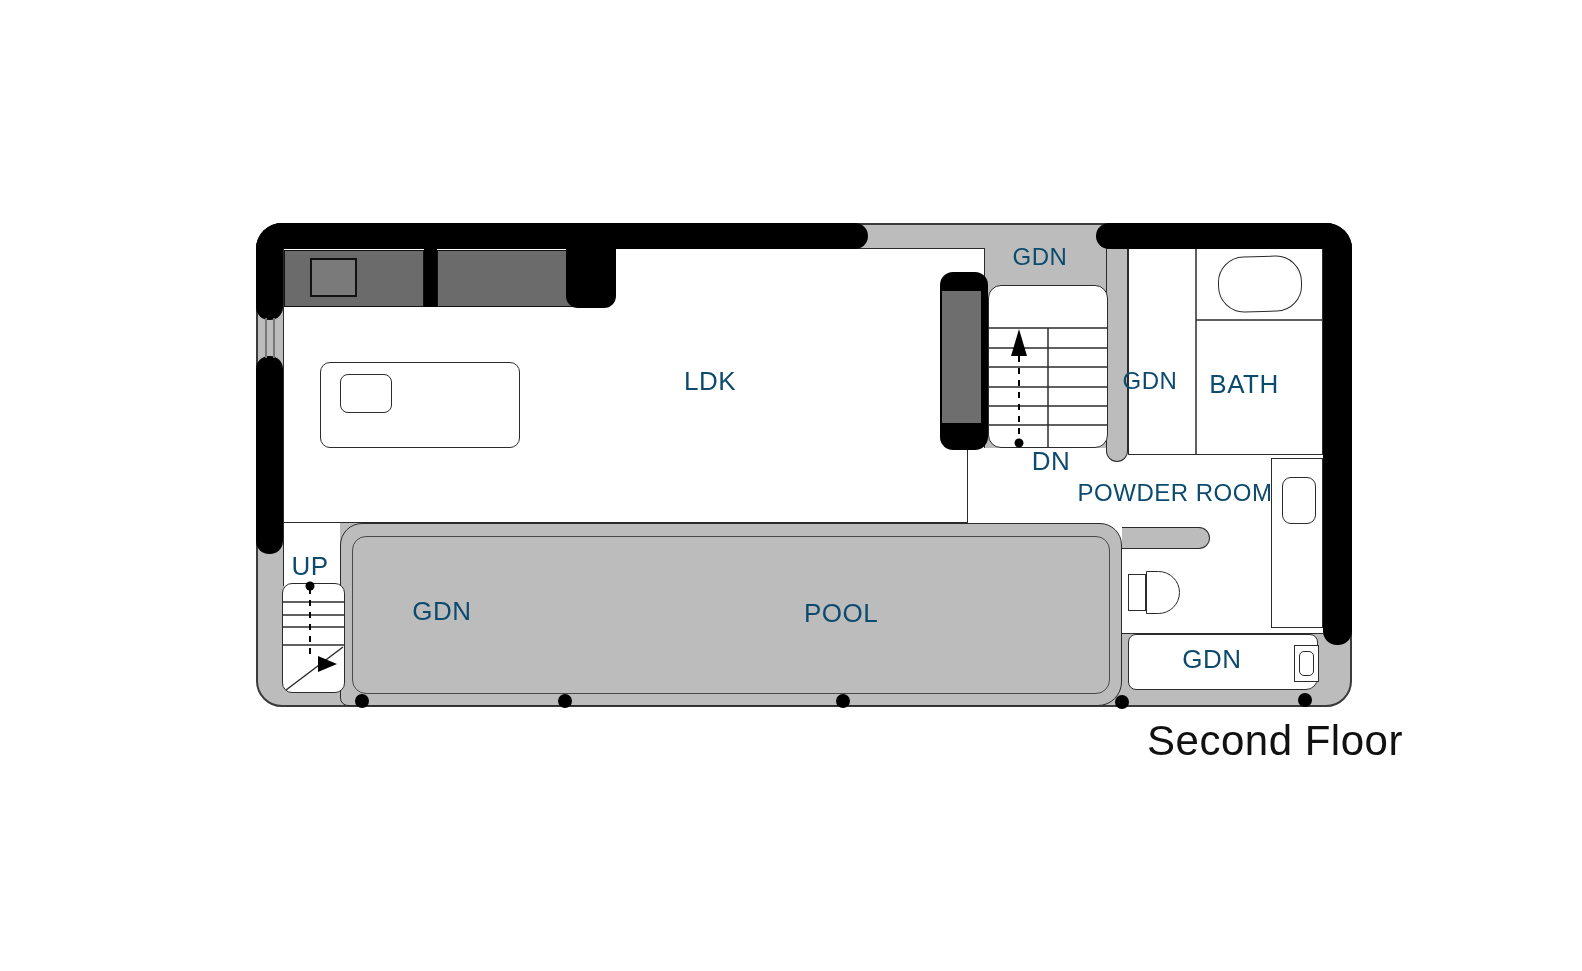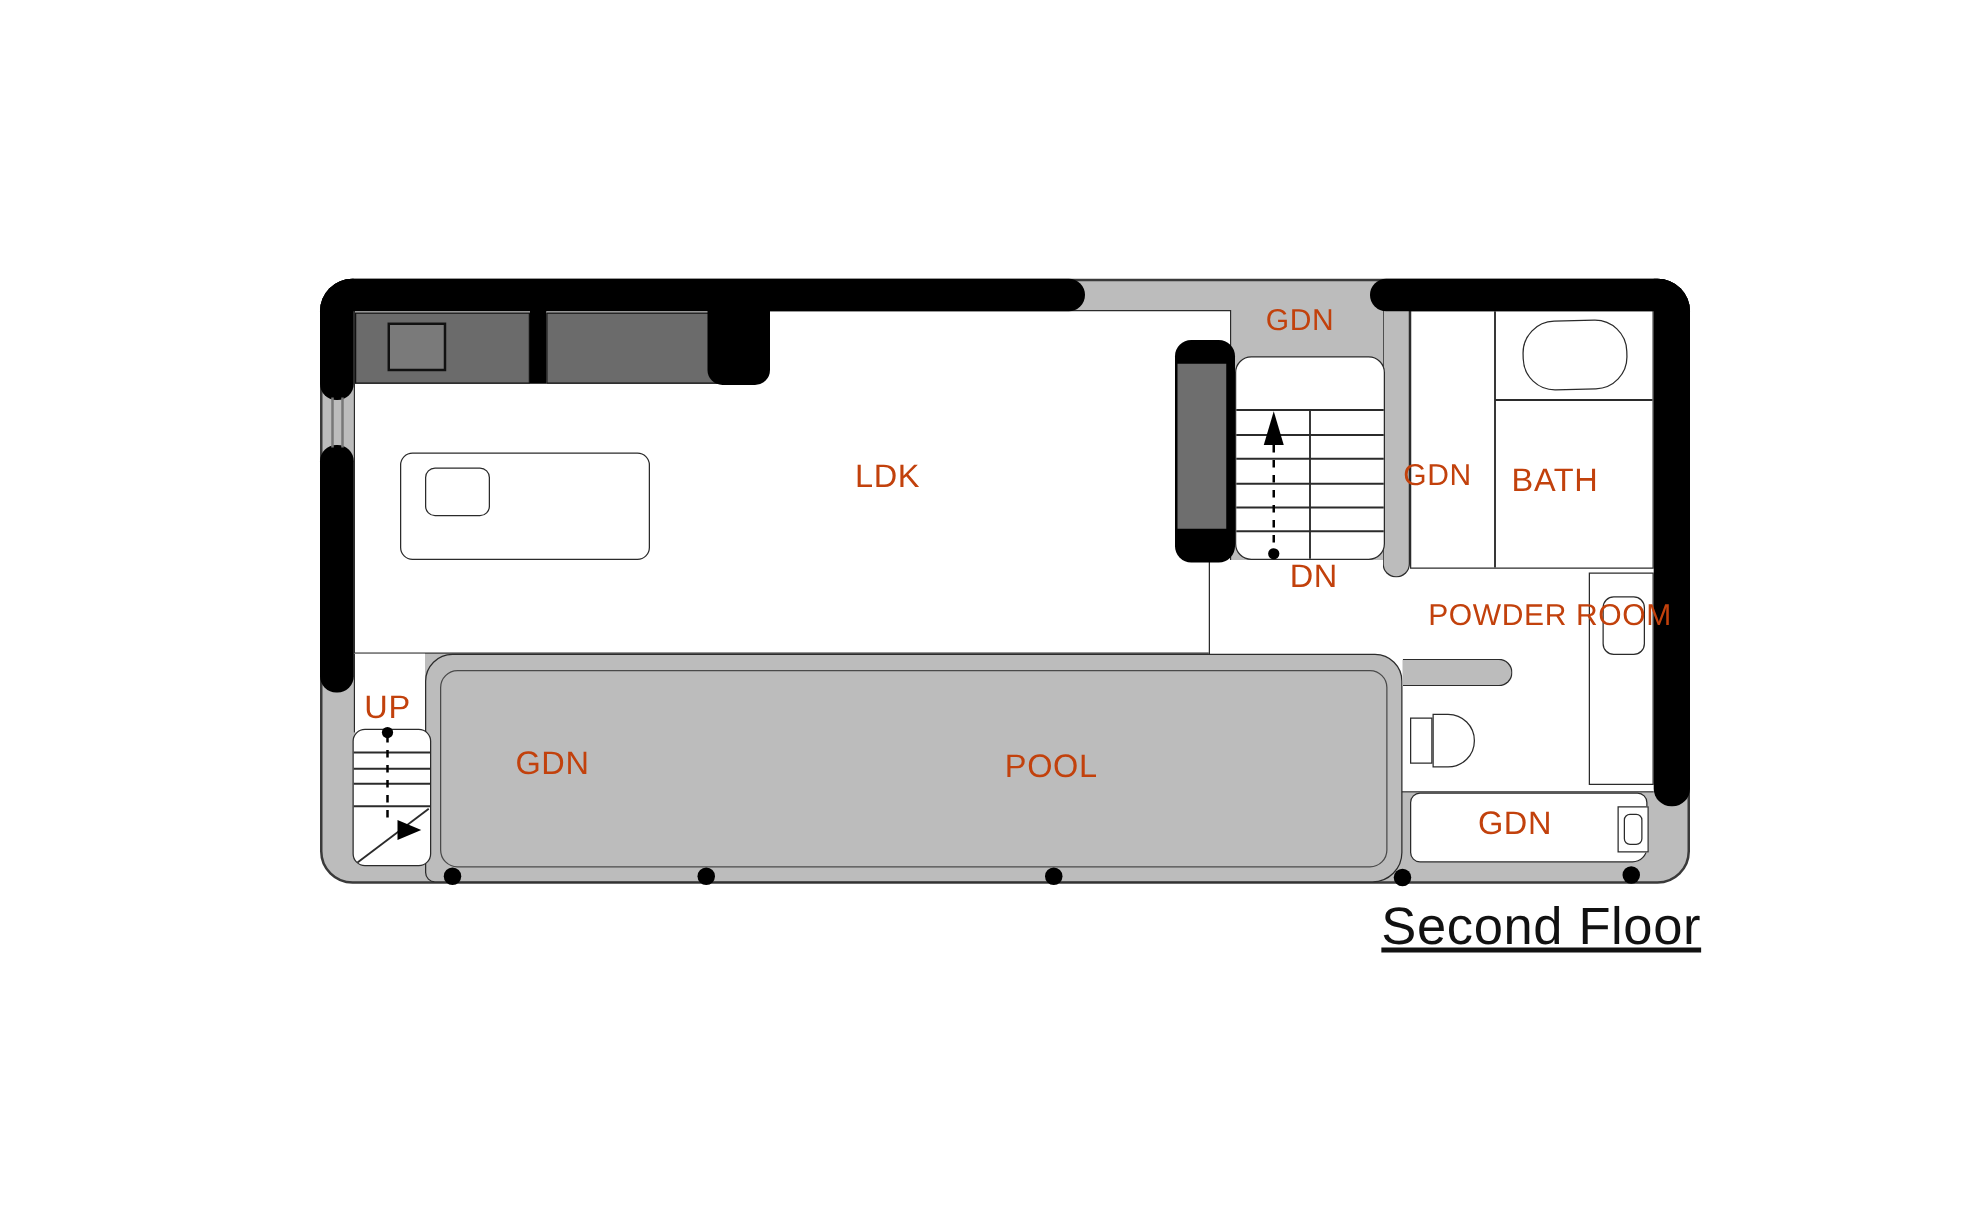--- a/index.html
+++ b/index.html
@@ -58,21 +58,21 @@
   .topwall-left{left:256px;top:223px;width:612px;height:26px;border-radius:26px 13px 13px 0;}
   .topwall-right{left:1096px;top:223px;width:256px;height:26px;border-radius:13px 26px 0 13px;}
   .rightwall{left:1323px;top:223px;width:29px;height:422px;border-radius:0 26px 14px 14px;}
   .leftwall-a{left:256px;top:223px;width:27px;height:97px;border-radius:26px 0 13px 13px;}
   .leftwall-b{left:256px;top:356px;width:27px;height:198px;border-radius:13px;}
   .stub{left:566px;top:240px;width:50px;height:68px;border-radius:0 0 12px 12px;}
   
   #lines{left:0;top:0;width:1582px;height:971px;pointer-events:none;}
   
   .lbl{position:absolute;transform:translate(-50%,-50%);white-space:nowrap;
-       font-size:26px;letter-spacing:0.5px;color:#c2410c;}
+       font-size:26px;letter-spacing:0.5px;color:#0c4a6e;}
   .lbl-sm{font-size:24px;}
   .title{position:absolute;transform:translate(-50%,-50%);white-space:nowrap;
          font-size:42px;color:#111;letter-spacing:0.5px;}
 </style>
 </head>
 <body>
 
 <div id="canvas">
 
   <div class="abs plate"></div>
@@ -158,20 +158,20 @@
     <circle cx="843" cy="701" r="7" fill="#000"></circle>
     <circle cx="1122" cy="702" r="7" fill="#000"></circle>
     <circle cx="1305" cy="700" r="7" fill="#000"></circle>
   </svg>
 
   <div class="lbl" style="left:710px;top:381px;">LDK</div>
   <div class="lbl lbl-sm" style="left:1040px;top:257px;">GDN</div>
   <div class="lbl lbl-sm" style="left:1150px;top:381px;">GDN</div>
   <div class="lbl" style="left:1244px;top:384px;">BATH</div>
   <div class="lbl" style="left:1051px;top:461px;">DN</div>
-  <div class="lbl lbl-sm" style="left:1240px;top:493px;">POWDER ROOM</div>
+  <div class="lbl lbl-sm" style="left:1175px;top:493px;">POWDER ROOM</div>
   <div class="lbl" style="left:310px;top:566px;">UP</div>
   <div class="lbl" style="left:442px;top:611px;">GDN</div>
   <div class="lbl" style="left:841px;top:613px;">POOL</div>
   <div class="lbl" style="left:1212px;top:659px;">GDN</div>
-  <div class="title" style="left:1233px;top:741px;text-decoration:underline;">Second Floor</div>
+  <div class="title" style="left:1275px;top:741px;">Second Floor</div>
 
 </div>
 
 </body></html>

